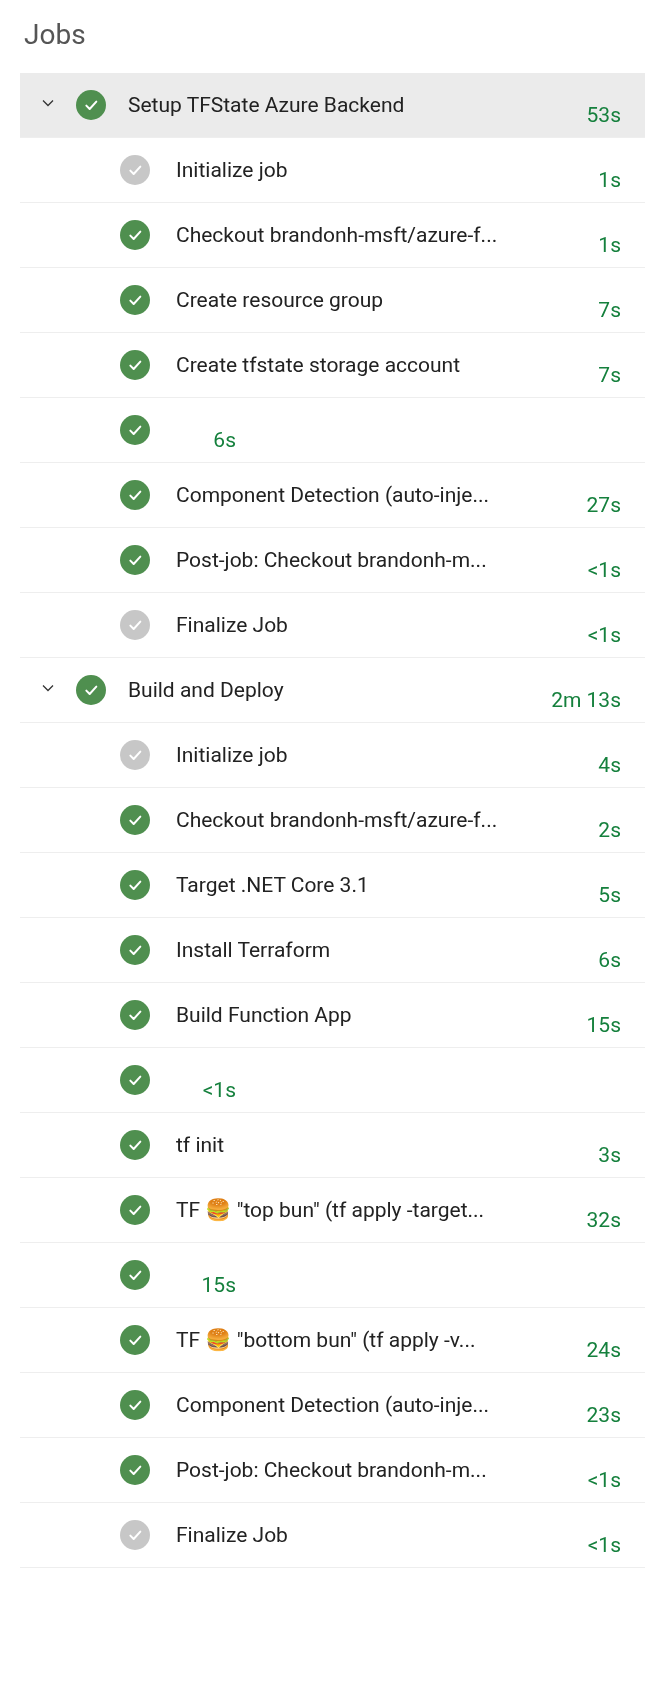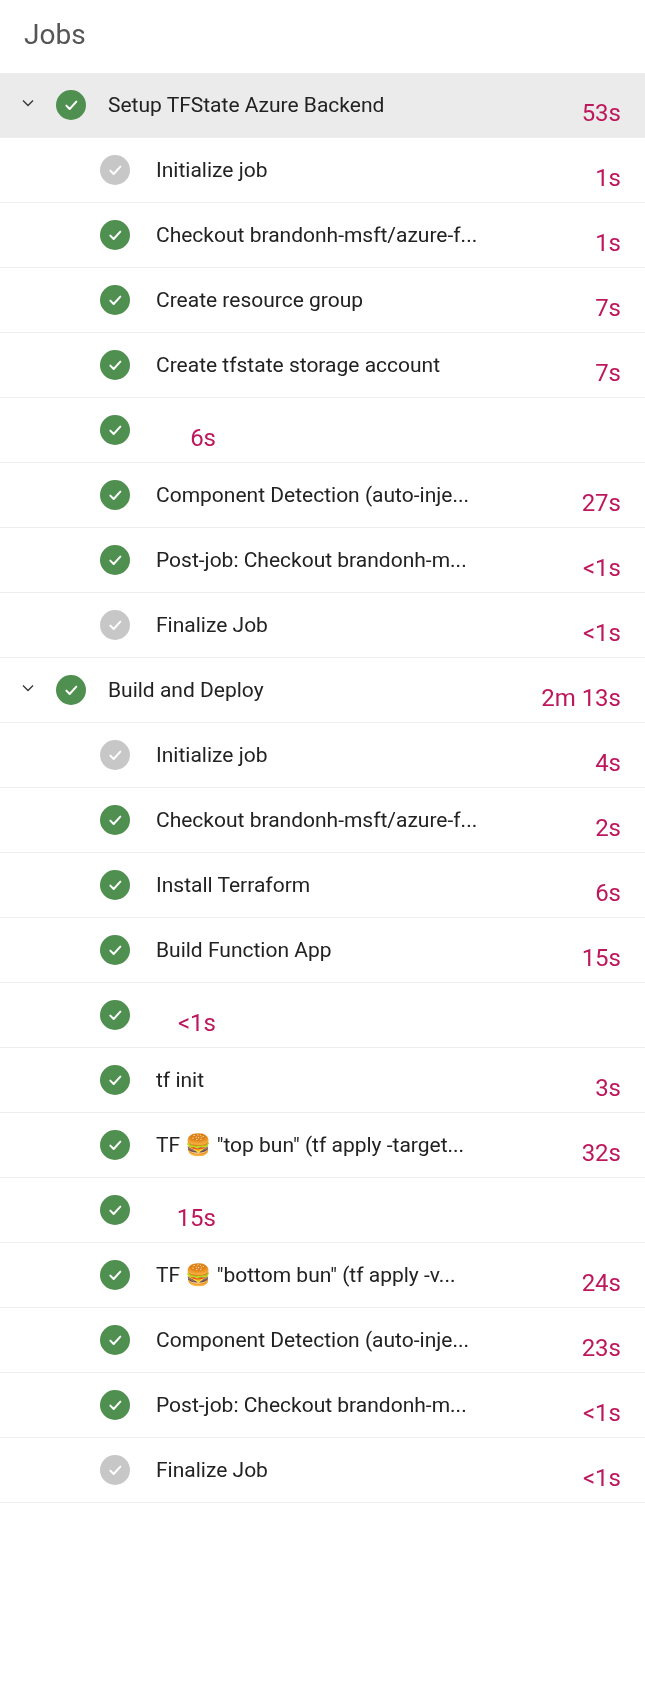--- a/index.html
+++ b/index.html
@@ -14,20 +14,21 @@
     font-size: 28px;
     color: #555;
     font-weight: 400;
   }
   .job-row, .step-row {
     display: flex;
     align-items: center;
     border-bottom: 1px solid #eeeeee;
     height: 65px;
     padding-right: 24px;
+    margin-left: 20px;
   }
   .job-row {
     cursor: pointer;
   }
   .job-row.expanded-first {
     background: #ebebeb;
   }
   .chevron-col {
     width: 56px;
     display: flex;
@@ -57,22 +58,22 @@
   .label-text {
     font-size: 21px;
     color: #222;
     white-space: nowrap;
     overflow: hidden;
     text-overflow: ellipsis;
     display: block;
   }
   .duration-col {
     flex-shrink: 0;
-    font-size: 24px;
-    color: #be185d;
+    font-size: 21px;
+    color: #15803d;
     text-align: right;
     min-width: 60px;
     align-self: flex-end;
     padding-bottom: 10px;
   }
   .chevron-icon svg {
     width: 20px;
     height: 20px;
     stroke: #333;
     stroke-width: 1.5;
@@ -280,20 +281,34 @@
     <div class="step-row">
       <span class="indent-col"></span>
       <span class="status-col">
         <span class="status-icon success">
           <svg viewBox="0 0 24 24">
             <polyline points="5 13 10 18 20 7"></polyline>
           </svg>
         </span>
       </span>
       <span class="label-col">
+        <span class="label-text">Target .NET Core 3.1</span>
+      </span>
+      <span class="duration-col">5s</span>
+    </div>
+    <div class="step-row">
+      <span class="indent-col"></span>
+      <span class="status-col">
+        <span class="status-icon success">
+          <svg viewBox="0 0 24 24">
+            <polyline points="5 13 10 18 20 7"></polyline>
+          </svg>
+        </span>
+      </span>
+      <span class="label-col">
         <span class="label-text">Install Terraform</span>
       </span>
       <span class="duration-col">6s</span>
     </div>
     <div class="step-row">
       <span class="indent-col"></span>
       <span class="status-col">
         <span class="status-icon success">
           <svg viewBox="0 0 24 24">
             <polyline points="5 13 10 18 20 7"></polyline>

